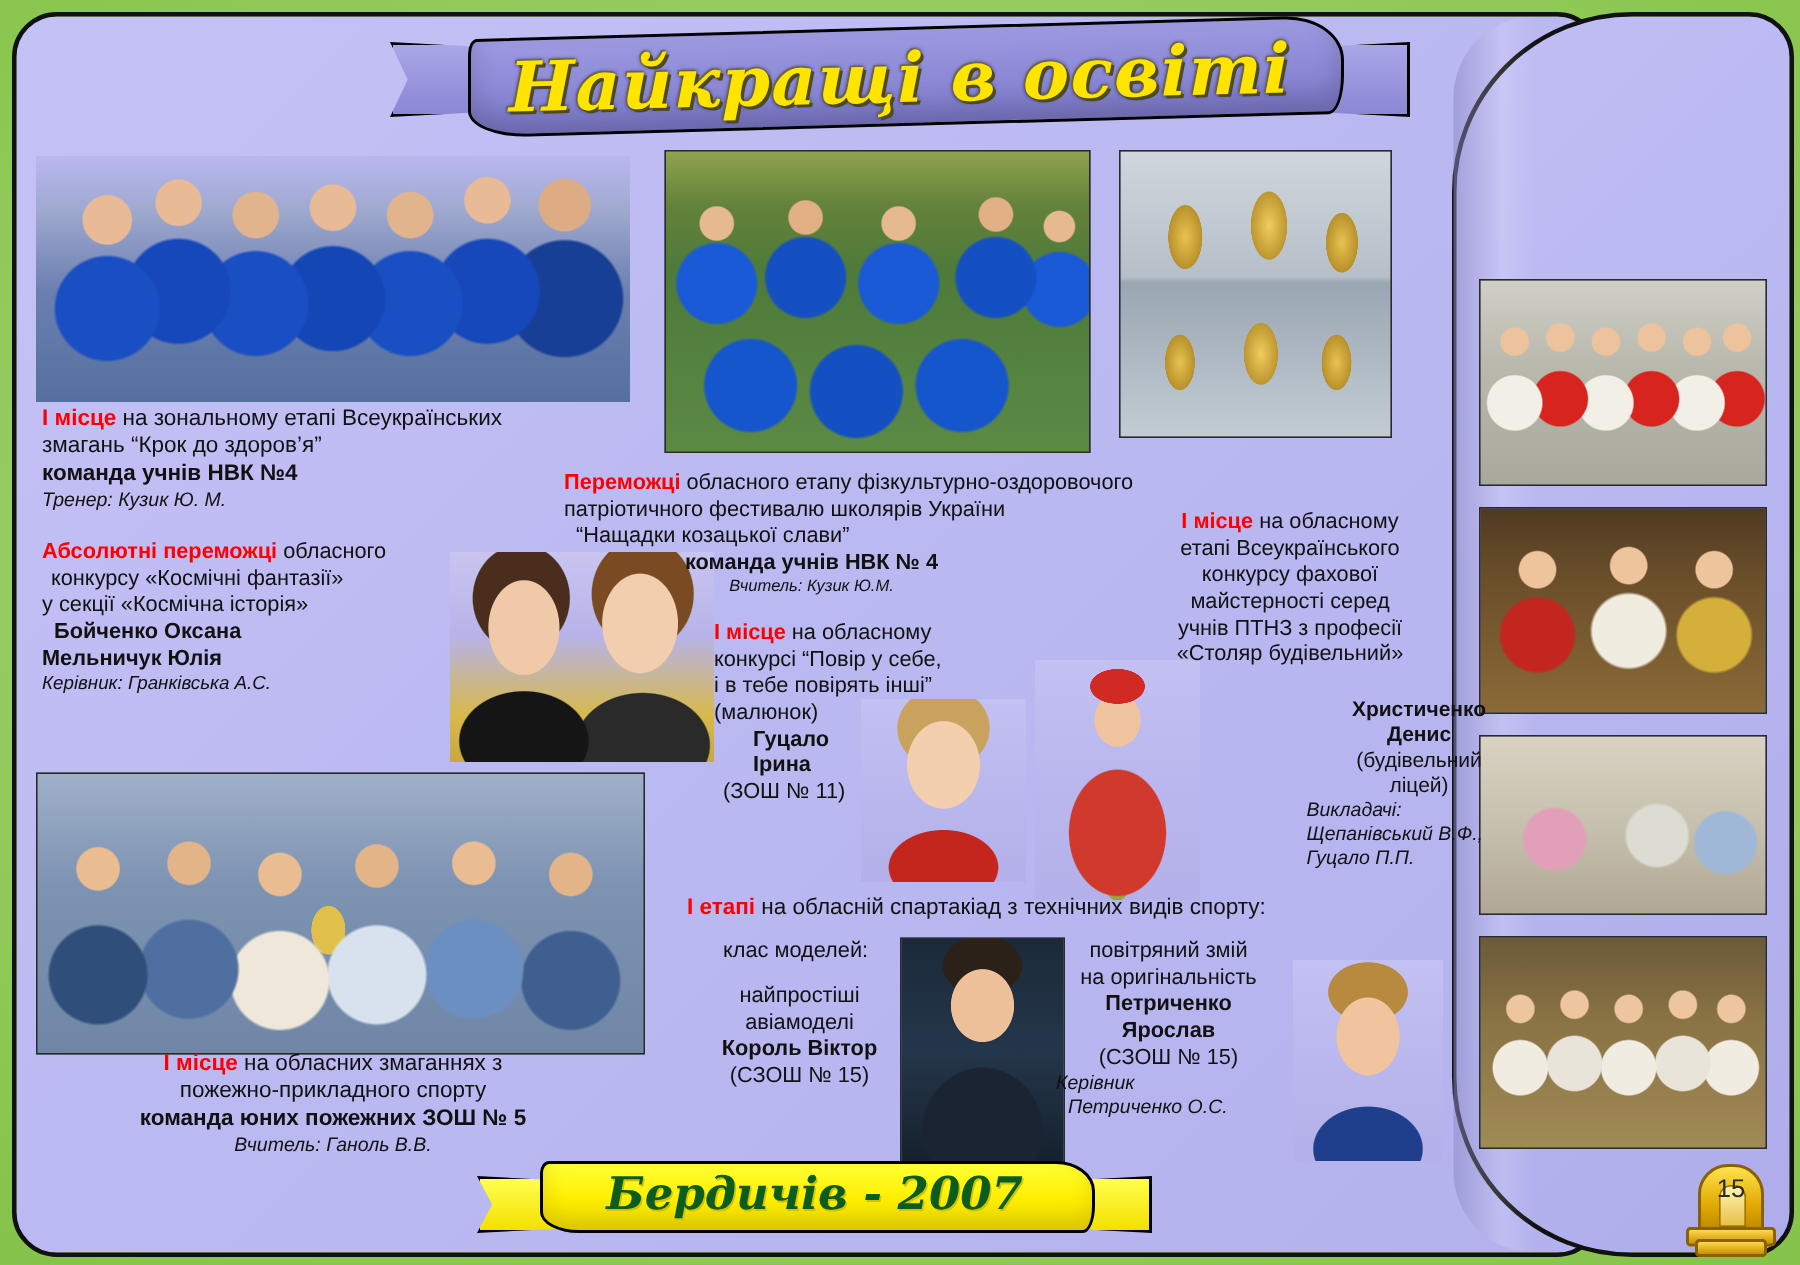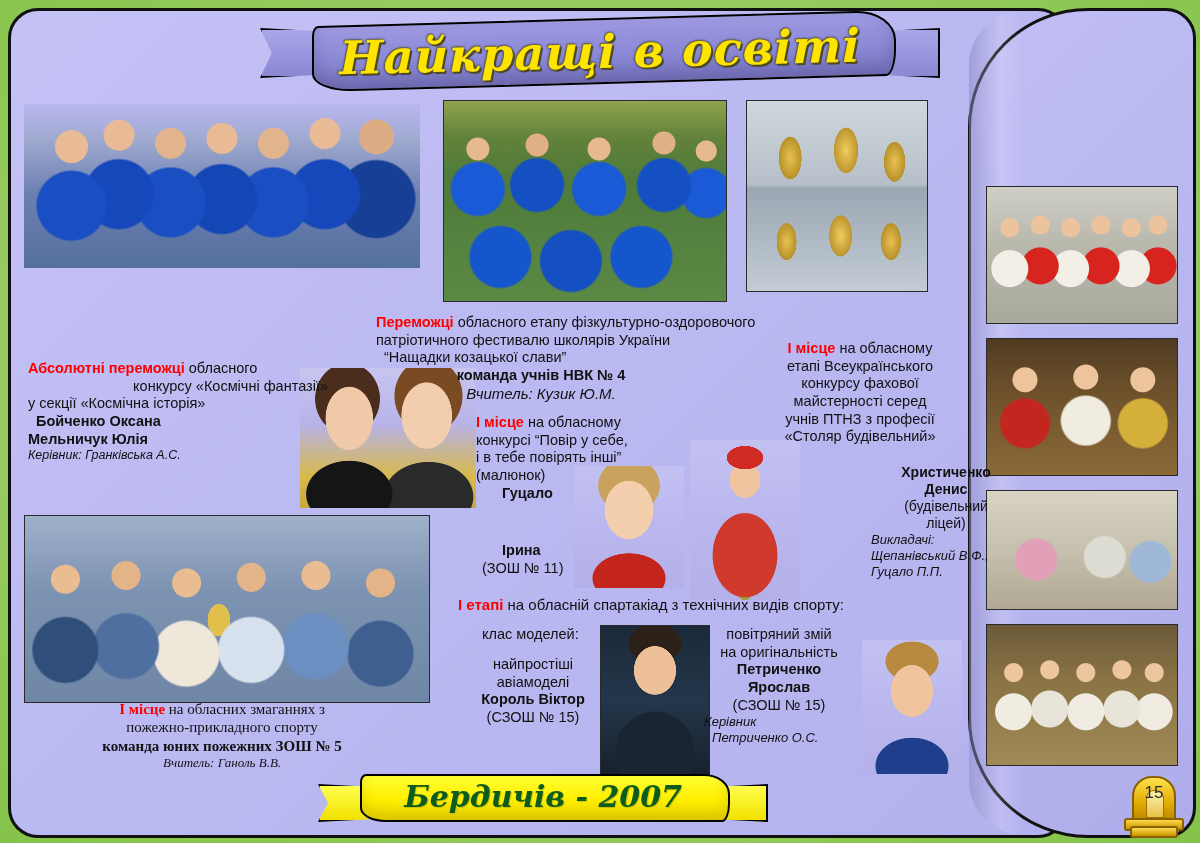--- a/index.html
+++ b/index.html
@@ -291,51 +291,59 @@
         radial-gradient(circle at 88% 62%,#f0ece2 0 18px,rgba(0,0,0,0) 19px),
         radial-gradient(circle at 14% 34%,#edc6a0 0 9px,rgba(0,0,0,0) 10px),
         radial-gradient(circle at 33% 32%,#edc6a0 0 9px,rgba(0,0,0,0) 10px),
         radial-gradient(circle at 52% 34%,#edc6a0 0 9px,rgba(0,0,0,0) 10px),
         radial-gradient(circle at 71% 32%,#edc6a0 0 9px,rgba(0,0,0,0) 10px),
         radial-gradient(circle at 88% 34%,#edc6a0 0 9px,rgba(0,0,0,0) 10px),
         linear-gradient(180deg,#6b5a3a 0%,#8a7344 40%,#a08a55 100%);
         filter:blur(.25px);"></div>
   </div>
 
+  <div class="tb" style="left:28px;top:270px;width:400px;font-size:15px;">
+    <div>
+      <span class="red">I місце</span><span> на зональному етапі Всеукраїнських</span>
+    </div>
+    <div>змагань “Крок до здоров’я”</div>
+    <div class="b">команда учнів НВК №4</div>
+    <div class="i" style="font-size:13px;">Тренер: Кузик Ю. М.</div>
+  </div>
 
   <div class="tb" style="left:28px;top:360px;width:300px;font-size:14.5px;">
     <div>
       <span class="red">Абсолютні переможці</span><span> обласного</span>
     </div>
-    <div style="padding-left:6px;text-align:right;">конкурсу «Космічні фантазії»</div>
+    <div style="padding-left:6px;">конкурсу «Космічні фантазії»</div>
     <div>у  секції «Космічна історія»</div>
     <div class="b" style="padding-left:8px;">Бойченко Оксана</div>
     <div class="b">Мельничук Юлія</div>
     <div class="i" style="font-size:12.5px;">Керівник: Гранківська А.С.</div>
   </div>
 
   <div class="tb" style="left:376px;top:314px;width:470px;font-size:14.5px;">
     <div>
       <span class="red">Переможці</span><span> обласного етапу фізкультурно-оздоровочого</span>
     </div>
     <div>патріотичного фестивалю школярів України</div>
     <div style="padding-left:8px;">“Нащадки  козацької слави”</div>
     <div class="b c" style="width:330px;">команда учнів НВК № 4</div>
-    <div class="i c" style="width:330px;font-size:15px;">Вчитель: Кузик Ю.М.</div>
+    <div class="i c" style="width:330px;font-size:11px;">Вчитель: Кузик Ю.М.</div>
   </div>
 
   <div class="tb" style="left:476px;top:414px;width:200px;font-size:14.5px;">
     <div>
       <span class="red">I місце</span><span> на обласному</span>
     </div>
     <div>конкурсі “Повір у себе,</div>
     <div>і в тебе повірять інші”</div>
     <div>(малюнок)</div>
     <div class="b" style="padding-left:26px;">Гуцало</div>
-    <div class="b" style="padding-left:26px;margin-top:40px;">Ірина</div>
+    <div class="b" style="padding-left:26px;">Ірина</div>
     <div style="padding-left:6px;">(ЗОШ № 11)</div>
   </div>
 
   <div class="tb c" style="left:756px;top:340px;width:208px;font-size:14.5px;">
     <div>
       <span class="red">I місце</span><span> на обласному</span>
     </div>
     <div>етапі Всеукраїнського</div>
     <div>конкурсу фахової</div>
     <div>майстерності серед</div>
@@ -371,21 +379,21 @@
   <div class="tb c" style="left:704px;top:626px;width:150px;font-size:14.5px;">
     <div>повітряний змій</div>
     <div>на оригінальність</div>
     <div class="b">Петриченко</div>
     <div class="b">Ярослав</div>
     <div>(СЗОШ № 15)</div>
     <div class="i" style="text-align:left;font-size:13px;">Керівник</div>
     <div class="i" style="text-align:left;padding-left:8px;font-size:13px;">Петриченко О.С.</div>
   </div>
 
-  <div class="tb c" style="left:24px;top:700px;width:396px;font-size:15px;font-family:Liberation Serif, serif;">
+  <div class="tb c" style="left:24px;top:700px;width:396px;font-size:15px;">
     <div>
       <span class="red">I місце</span><span> на обласних змаганнях з</span>
     </div>
     <div>пожежно-прикладного спорту</div>
     <div class="b">команда юних пожежних ЗОШ № 5</div>
     <div class="i" style="font-size:13px;">Вчитель: Ганоль В.В.</div>
   </div>
 
   <div id="bottom-banner">
     <div class="yrib-tail left"></div>

